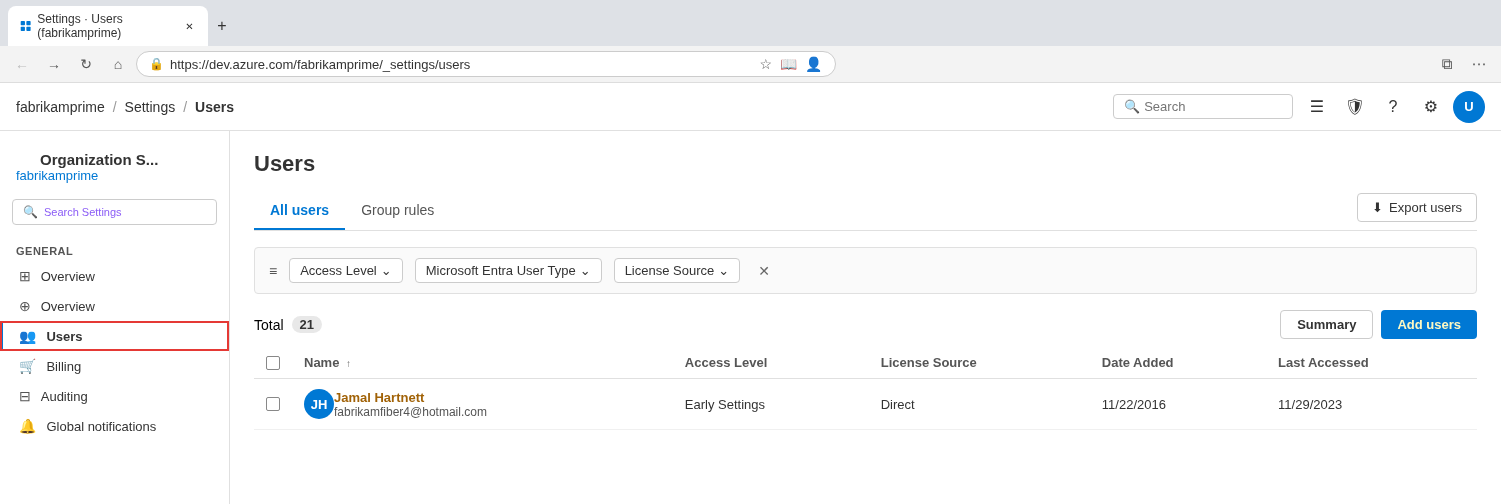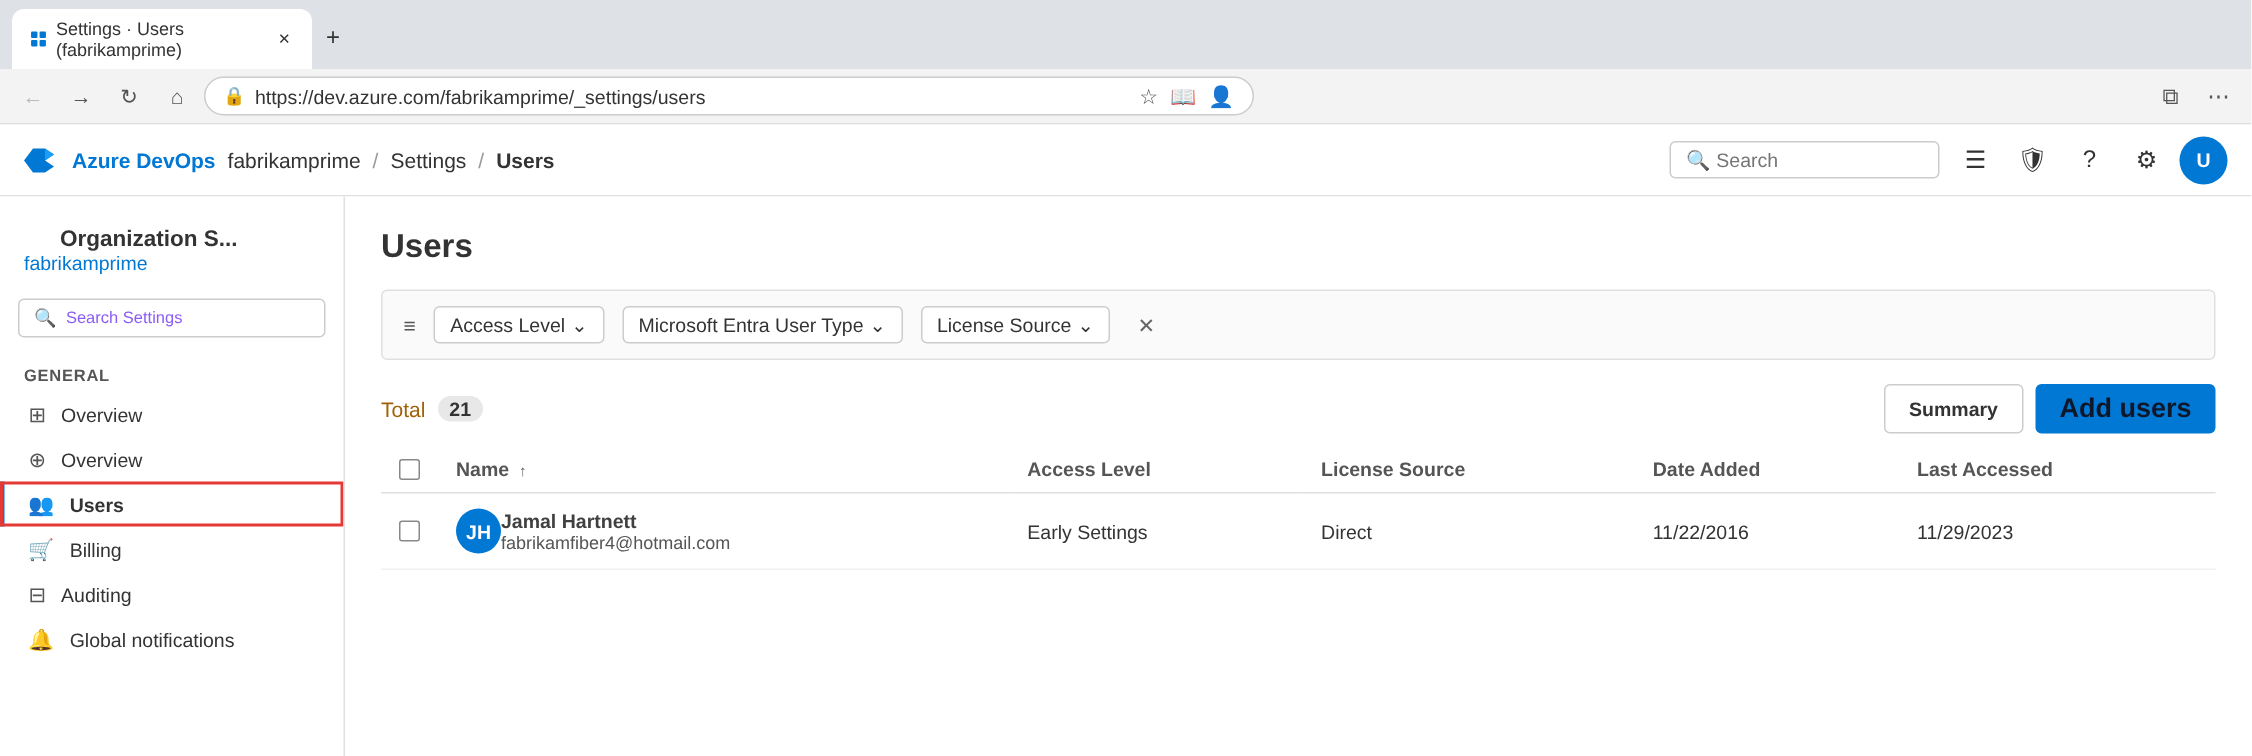--- a/index.html
+++ b/index.html
@@ -329,21 +329,21 @@
 
     
     .table-header-row {
       display: flex;
       align-items: center;
       gap: 8px;
       margin-bottom: 8px;
     }
     .total-label {
       font-size: 14px;
-      color: #a16207;
+      color: #000000;
     }
     .total-count {
       font-size: 13px;
       font-weight: 600;
       background: #e8e8e8;
       border-radius: 10px;
       padding: 1px 8px;
       color: #333;
     }
     .table-actions {
@@ -359,22 +359,22 @@
       font-size: 13px;
       color: #333;
       background: #fff;
       font-weight: 600;
     }
     .add-users-btn {
       padding: 6px 16px;
       border: none;
       border-radius: 4px;
       cursor: pointer;
-      font-size: 18px;
-      color: #0f172a;
+      font-size: 13px;
+      color: #fef9c3;
       background: #0078d4;
       font-weight: 600;
     }
 
     .table {
       width: 100%;
       border-collapse: collapse;
     }
     .table th {
       text-align: left;
@@ -405,21 +405,21 @@
     }
     .user-avatar {
       width: 30px; height: 30px;
       border-radius: 50%;
       background: #0078d4;
       color: #fff;
       display: flex; align-items: center; justify-content: center;
       font-size: 13px;
       font-weight: 600;
     }
-    .user-name { font-weight: 600; color: #404040; font-size: 13px; }
+    .user-name { font-weight: 600; color: #a16207; font-size: 13px; }
     .user-email { font-size: 12px; color: #555; }
 
     .sort-icon { font-size: 10px; margin-left: 3px; color: #666; }
 
     
     .sidebar::-webkit-scrollbar { width: 4px; }
     .sidebar::-webkit-scrollbar-track { background: transparent; }
     .sidebar::-webkit-scrollbar-thumb { background: #ccc; border-radius: 4px; }
   </style>
 </head>
@@ -454,27 +454,20 @@
       </div>
     </div>
     <div class="nav-extra-icons">
       <div class="nav-icon-btn">⧉</div>
       <div class="nav-icon-btn">⋯</div>
     </div>
   </div>
 </div>
 
 <div class="app-header">
-  <div class="app-logo">
-    <svg class="logo-icon" viewBox="0 0 24 24">
-      <path d="M0 12 L6 4 L14 4 L20 8 L14 12 L20 16 L14 20 L6 20 Z" fill="#0078d4"></path>
-      <path d="M14 4 L20 8 L14 12 Z" fill="#1b9ef7"></path>
-    </svg>
-    <span>Azure DevOps</span>
-  </div>
   <span style="font-size:14px;color:#333;">fabrikamprime</span>
   <span class="breadcrumb-sep">/</span>
   <span class="breadcrumb-item" style="font-size:14px;">Settings</span>
   <span class="breadcrumb-sep">/</span>
   <span class="breadcrumb-item" style="font-size:14px;font-weight:600;">Users</span>
   <div class="header-search">
     <span class="header-search-icon">🔍</span>
     <input class="header-search-input" type="text" placeholder="Search" style="">
   </div>
   <div class="header-actions">
@@ -521,20 +514,32 @@
     </div>
     <div class="sidebar-item">
       <span class="sidebar-item-icon">🔔</span>
       <span>Global notifications</span>
     </div>
   </div>
 
   <div class="content">
     <h1 class="page-title">Users</h1>
 
+    <div class="tabs">
+      <div class="tab active">
+        <span>All users</span>
+      </div>
+      <div class="tab">
+        <span>Group rules</span>
+      </div>
+      <button class="export-btn">
+        <span>⬇</span>
+        <span>Export users</span>
+      </button>
+    </div>
 
     <div class="filter-bar">
       <span class="filter-icon">≡</span>
       <div class="filter-dropdown">
         <span>Access Level</span>
         <span>⌄</span>
       </div>
       <div class="filter-dropdown">
         <span>Microsoft Entra User Type</span>
         <span>⌄</span>

